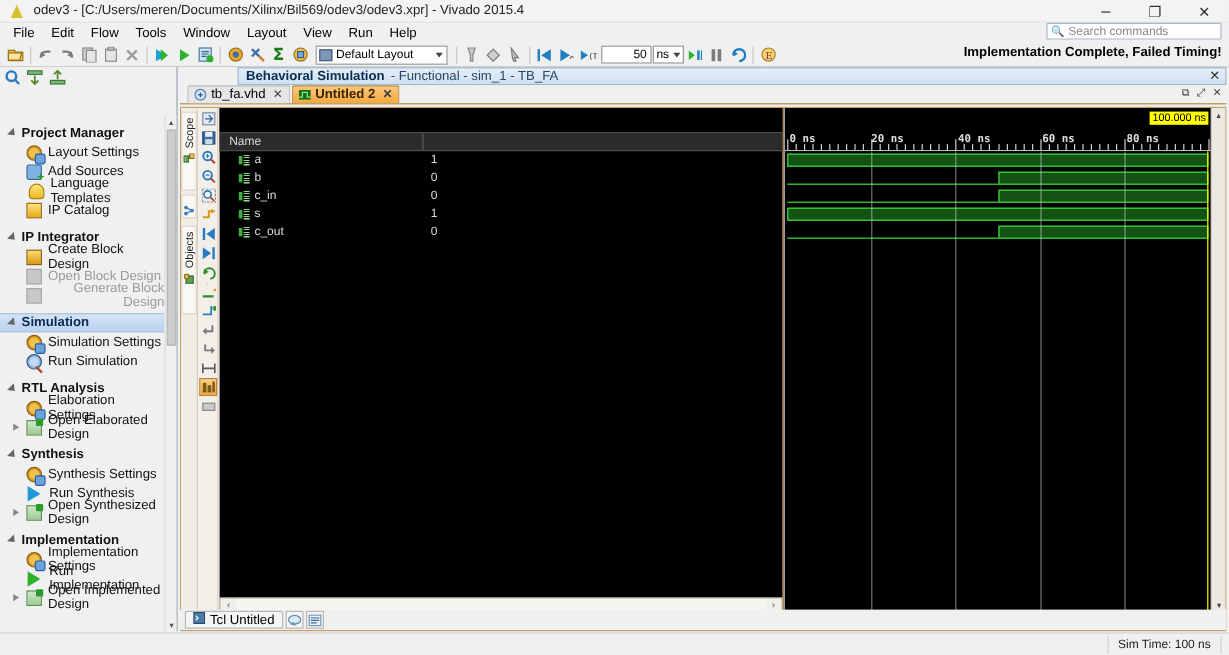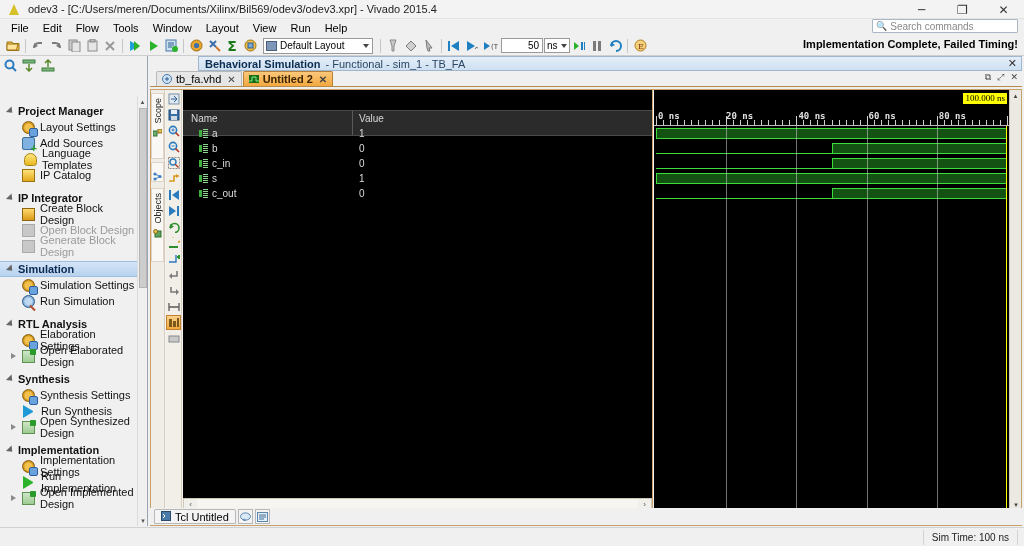--- a/index.html
+++ b/index.html
@@ -92,21 +92,21 @@
     height:16px; display:flex; align-items:center; padding-left:8px;
     font-size:11px; font-weight:bold; color:#111; margin-top:7px;
   }
   .fn-group.selected {
     background:linear-gradient(#d4e4f7,#b8d2ef); border-top:1px solid #9dbfe2;
     border-bottom:1px solid #9dbfe2; color:#0a2a52;
   }
   .fn-group .tri { width:0;height:0;border-top:4px solid transparent;border-bottom:4px solid transparent;
     border-left:5px solid #666; margin-right:5px; transform:rotate(45deg); }
   .fn-item { height:16px; display:flex; align-items:center; padding-left:22px; font-size:11px; color:#111; }
-  .fn-item.dim { color:#9a9a9a; }
+  .fn-item.dim { color:#9a9a9a;text-align:right; }
   .fn-item .ico { width:13px; height:13px; margin-right:5px; flex:0 0 13px; }
   .fn-item .exptri { width:0;height:0;border-top:3.5px solid transparent;border-bottom:3.5px solid transparent;
     border-left:5px solid #8a8a8a; margin-left:-11px; margin-right:6px; }
 
   
   .ico-gear { border-radius:50%; background:radial-gradient(#f2c14e 45%, #d79b1e 60%, #b07c14); border:1px solid #8a6010; position:relative;}
   .ico-gear:after{ content:""; position:absolute; left:6px; top:6px; width:7px;height:7px;
     background:#6aa2dd; border:1px solid #2d5f9e; border-radius:2px;}
   .ico-add { background:#7fb2e0; border:1px solid #3a6f9e; border-radius:2px; position:relative;}
   .ico-add:after{ content:"+"; position:absolute; right:-3px; bottom:-4px; color:#2a9b2a;
@@ -171,40 +171,40 @@
   .wtoolbar { position:absolute; left:15px; top:0; width:16px; bottom:0;
     background:#f2efe9; border-right:1px solid #d8cfc1; padding-top:1px; }
   .wtb { width:15px; height:15px; margin-bottom:1px; display:flex; align-items:center;
     justify-content:center; position:relative; }
   .wtb.sel { background:linear-gradient(#fcd08a,#f0a940); border:1px solid #c0822f; }
 
   
   .nvpanel { position:absolute; left:32px; top:0; width:470px; bottom:14px; background:#000;
     border-right:1px solid #c8a06a;}
   .nv-blank { height:20px; background:#000; }
-  .nv-head { height:26px; background:#2b2b2b; display:flex; color:#d8d8d8; font-size:10px;
+  .nv-head { height:16px; background:#2b2b2b; display:flex; color:#d8d8d8; font-size:10px;
     border-top:1px solid #4a4a4a; border-bottom:1px solid #4a4a4a; }
   .nv-head .c1 { width:170px; padding-left:8px; line-height:15px; border-right:1px solid #5a5a5a;}
   .nv-head .c2 { flex:1; padding-left:6px; line-height:15px; }
   .nv-rows { position:absolute; top:36px; left:0; right:0; bottom:0; }
   .nv-row { height:15px; display:flex; align-items:center; color:#dcdcdc; font-size:10px; }
   .nv-row .nm { width:170px; display:flex; align-items:center; padding-left:16px; }
   .nv-row .vl { flex:1; padding-left:6px; }
   .sigico { width:9px; height:9px; margin-right:4px; position:relative; flex:0 0 9px; }
   .sigico:before { content:""; position:absolute; left:0; top:1px; width:3px; height:7px;
     background:#3fae3f; }
   .sigico:after { content:""; position:absolute; left:4px; top:0px; width:5px; height:9px;
     background:repeating-linear-gradient(#8fd48f 0 1px, transparent 1px 2px); }
 
   
   .wavepanel { position:absolute; left:503px; top:0; right:12px; bottom:14px; background:#000; }
   .wave-topbar { height:20px; position:relative; background:#000; }
   .cursor-flag {
     position:absolute; right:2px; top:3px; background:#ffff00; color:#000;
-    font-size:9px; font-family:Liberation Serif, serif; padding:0 2px; line-height:11px;
+    font-size:9px; font-family:Liberation Sans, sans-serif; padding:0 2px; line-height:11px;
   }
   .ruler { position:relative; height:16px; background:#000; border-bottom:1px solid #bbb;
     overflow:hidden;font-weight:bold; }
   .ruler .tick { position:absolute; bottom:0; width:1px; background:#cfcfcf; }
   .ruler .tick.maj { height:9px; }
   .ruler .tick.min { height:5px; }
   .ruler .tlabel { position:absolute; top:1px; font-size:9px; color:#e0e0e0;
     font-family:"DejaVu Sans Mono", monospace; padding-left:2px; }
   .wavebody { position:absolute; top:36px; left:0; right:0; bottom:0; background:#000; overflow:hidden;}
   .wrow { position:relative; height:15px; }
@@ -731,21 +731,20 @@
           <svg width="12" height="12">
               <rect x="1" y="3" width="10" height="6" fill="#c9c9c9" stroke="#8a8a8a"></rect>
             </svg>
         </div>
       </div>
 
       <div class="nvpanel">
         <div class="nv-blank"></div>
         <div class="nv-head">
           <div class="c1">Name</div>
-          <div class="c2">Value</div>
         </div>
         <div class="nv-rows">
           <div class="nv-row">
             <div class="nm">
               <span class="sigico"></span>
               <span>a</span>
             </div>
             <div class="vl">1</div>
           </div>
           <div class="nv-row">

